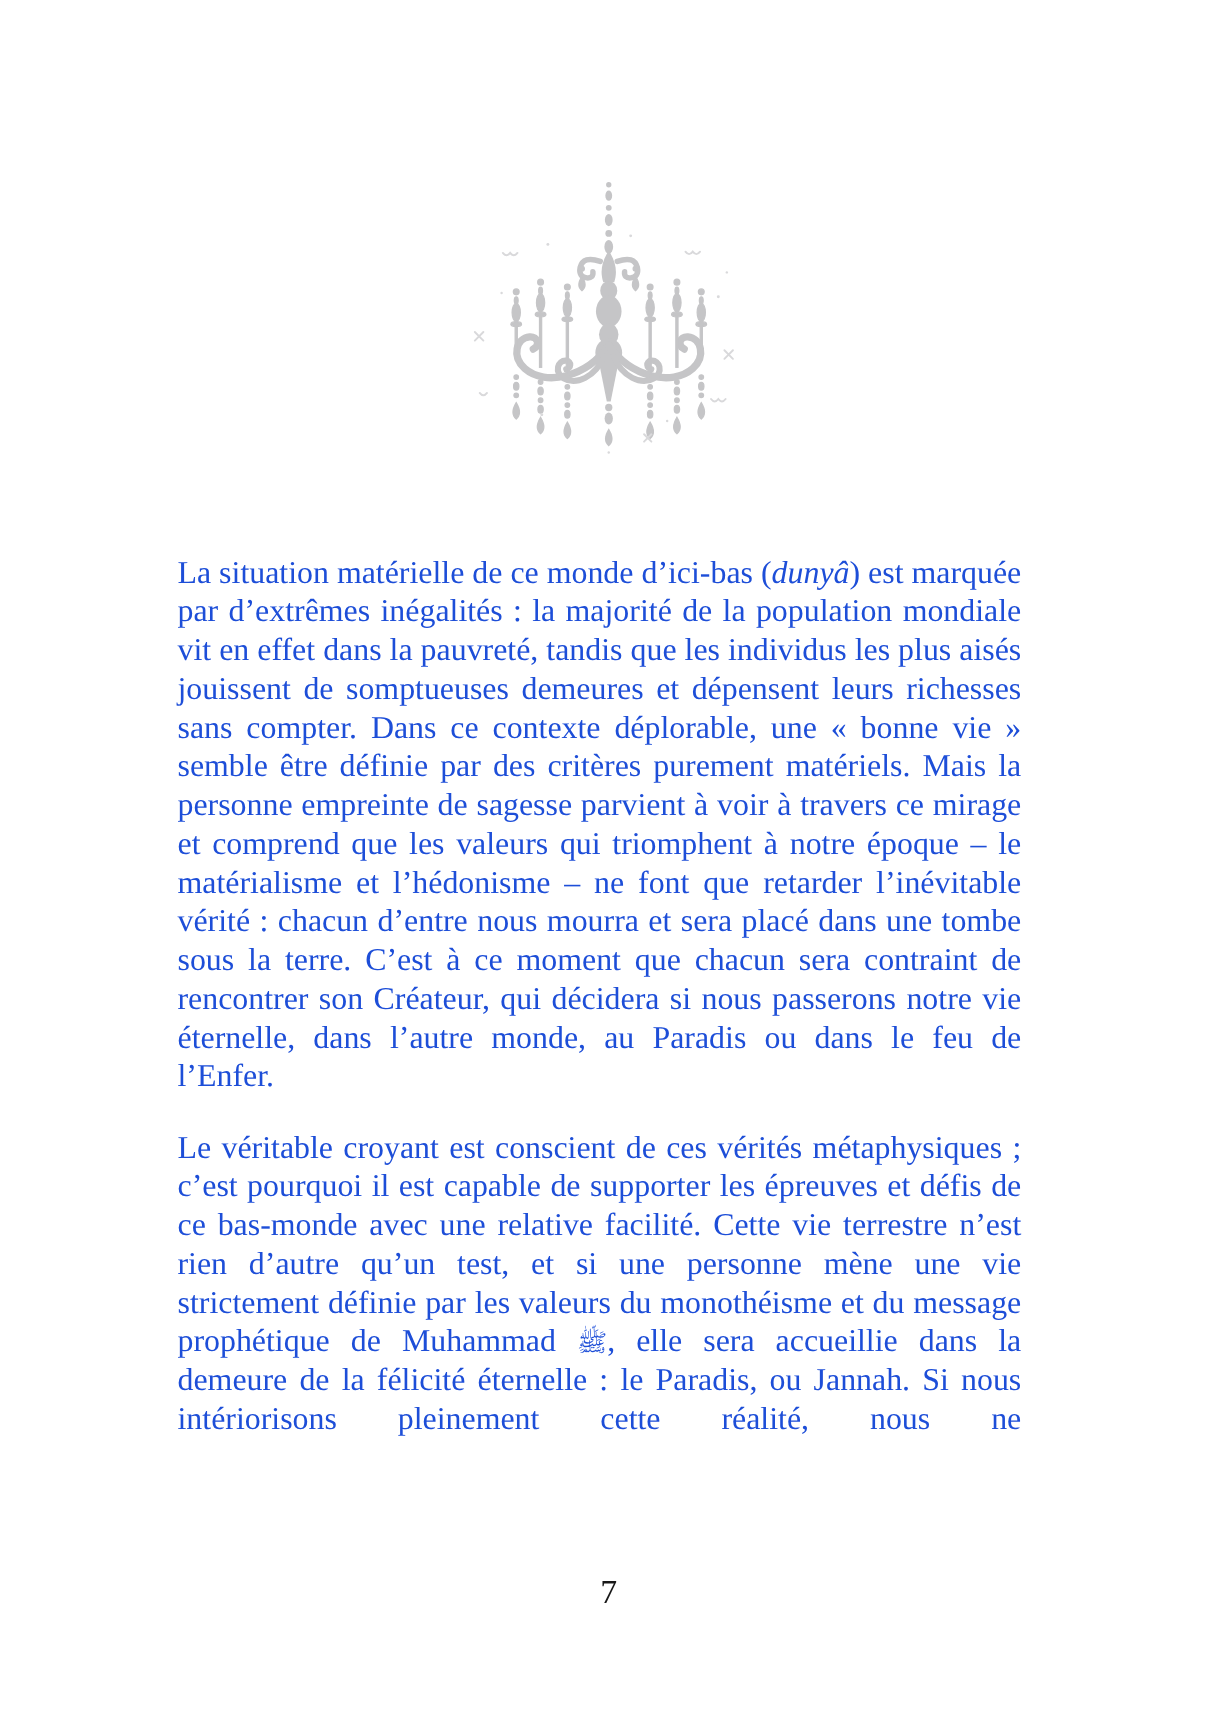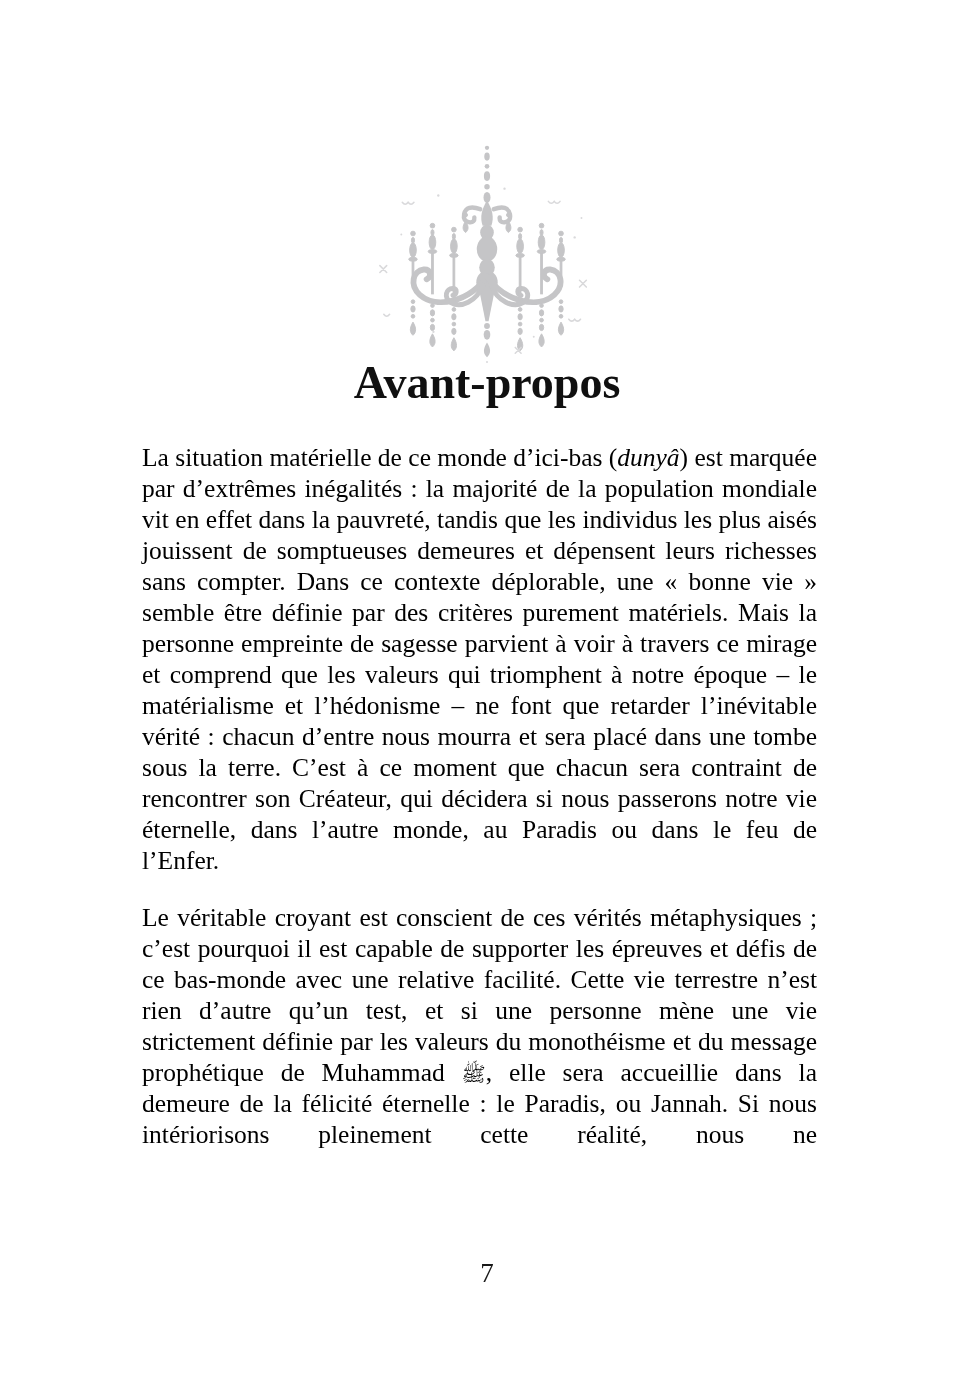--- a/index.html
+++ b/index.html
@@ -41,21 +41,21 @@
     top: 442px;
     left: 142px;
     width: 691px;
   }
   .body-paragraph {
     margin: 0 16px 26px 0;
     font-size: 25.5px;
     line-height: 31px;
     text-align: justify;
     hyphens: none;
-    color: #000000;
+    color: #1d4ed8;
   }
   .body-paragraph.continued {
     text-align-last: justify;
   }
   .italic-term {
     font-style: italic;
   }
   .honorific {
     font-size: 20px;
     line-height: 1;
@@ -168,21 +168,20 @@
         <circle cx="32" cy="97" r="1"></circle>
         <circle cx="210" cy="100" r="1.2"></circle>
         <circle cx="217" cy="80" r="1"></circle>
         <circle cx="65" cy="197" r="1.2"></circle>
         <circle cx="168" cy="202" r="1"></circle>
         <circle cx="120" cy="228" r="1"></circle>
       </g>
     </svg>
   </div>
 
-  <h1 class="page-title">Avant-propos</h1>
 
   <div class="text-block">
     <p class="body-paragraph"><span>La situation matérielle de ce monde d’ici-bas (</span><span class="italic-term">dunyâ</span><span>) est marquée par d’extrêmes inégalités&nbsp;: la majorité de la population mondiale vit en effet dans la pauvreté, tandis que les individus les plus aisés jouissent de somptueuses demeures et dépensent leurs richesses sans compter. Dans ce contexte déplorable, une «&nbsp;bonne vie&nbsp;» semble être définie par des critères purement matériels. Mais la personne empreinte de sagesse parvient à voir à travers ce mirage et comprend que les valeurs qui triomphent à notre époque – le matérialisme et l’hédonisme – ne font que retarder l’inévitable vérité&nbsp;: chacun d’entre nous mourra et sera placé dans une tombe sous la terre. C’est à ce moment que chacun sera contraint de rencontrer son Créateur, qui décidera si nous passerons notre vie éternelle, dans l’autre monde, au Paradis ou dans le feu de l’Enfer.</span></p>
 
     <p class="body-paragraph continued"><span>Le véritable croyant est conscient de ces vérités métaphysiques&nbsp;; c’est pourquoi il est capable de supporter les épreuves et défis de ce bas-monde avec une relative facilité. Cette vie terrestre n’est rien d’autre qu’un test, et si une personne mène une vie strictement définie par les valeurs du monothéisme et du message prophétique de Muhammad </span><span class="honorific">ﷺ</span><span>, elle sera accueillie dans la demeure de la félicité éternelle&nbsp;: le Paradis, ou Jannah. Si nous intériorisons pleinement cette réalité, nous ne</span></p>
   </div>
 
   <div class="page-number">7</div>
 
 </div>

